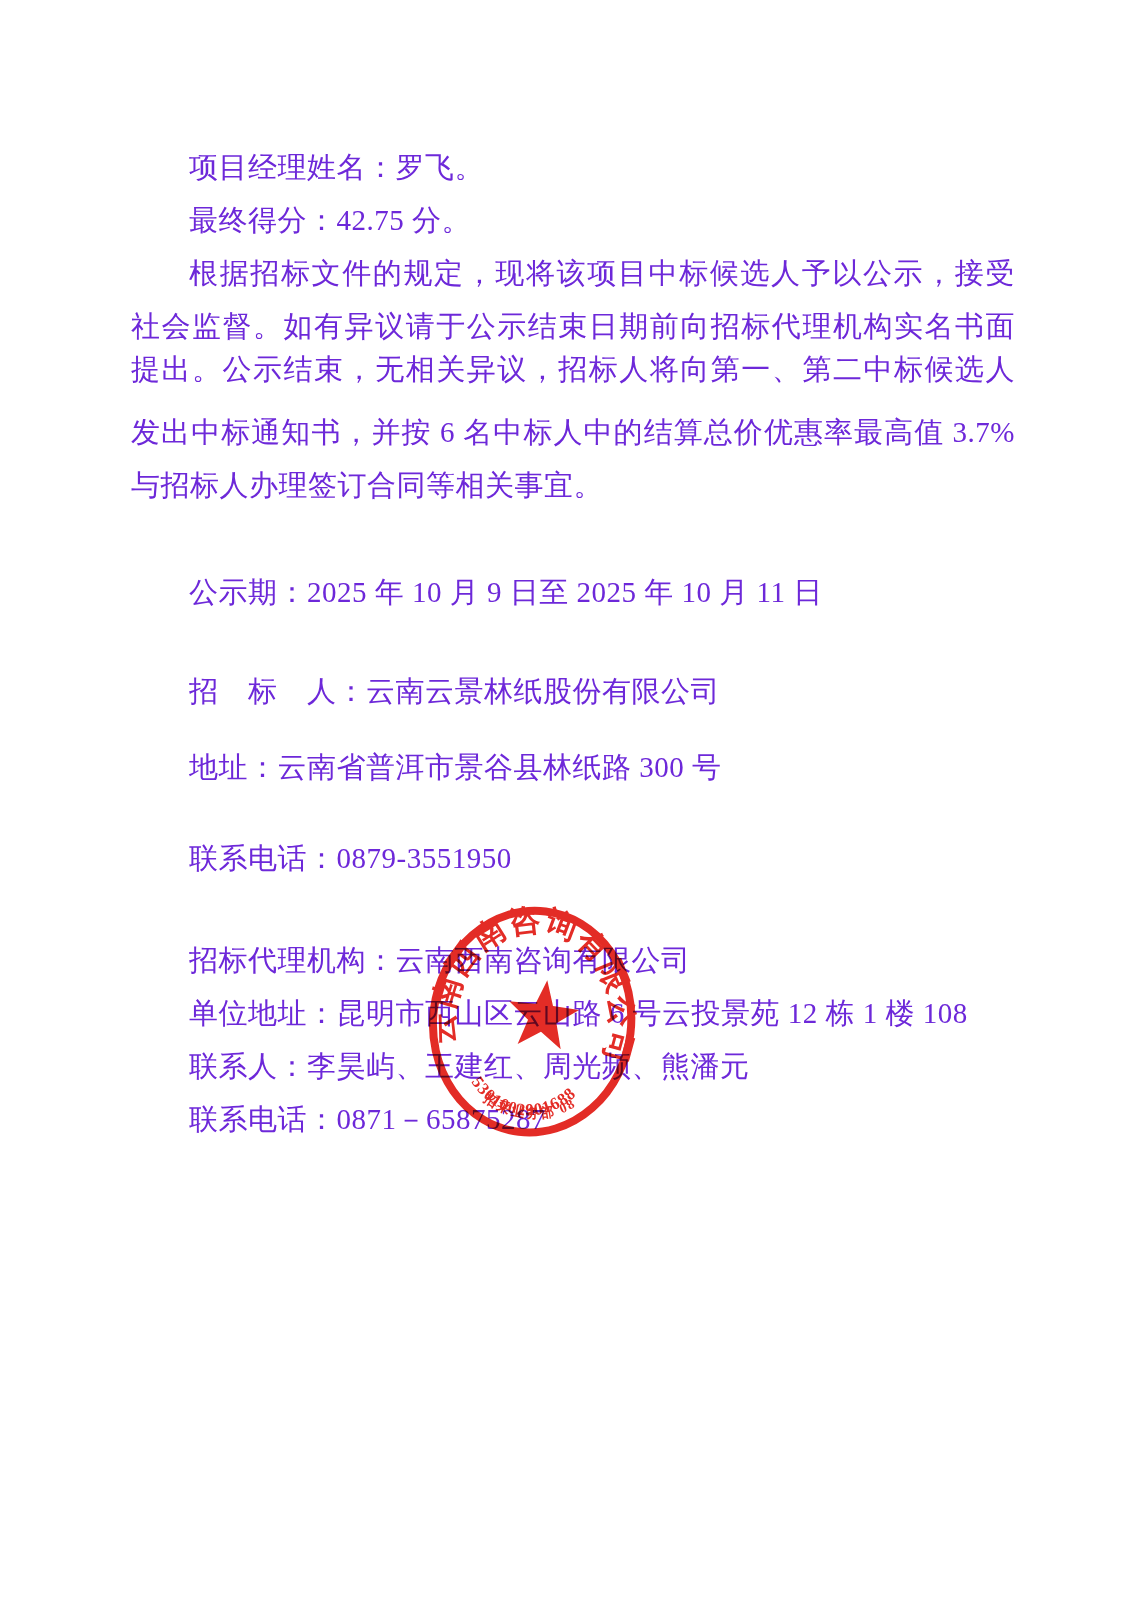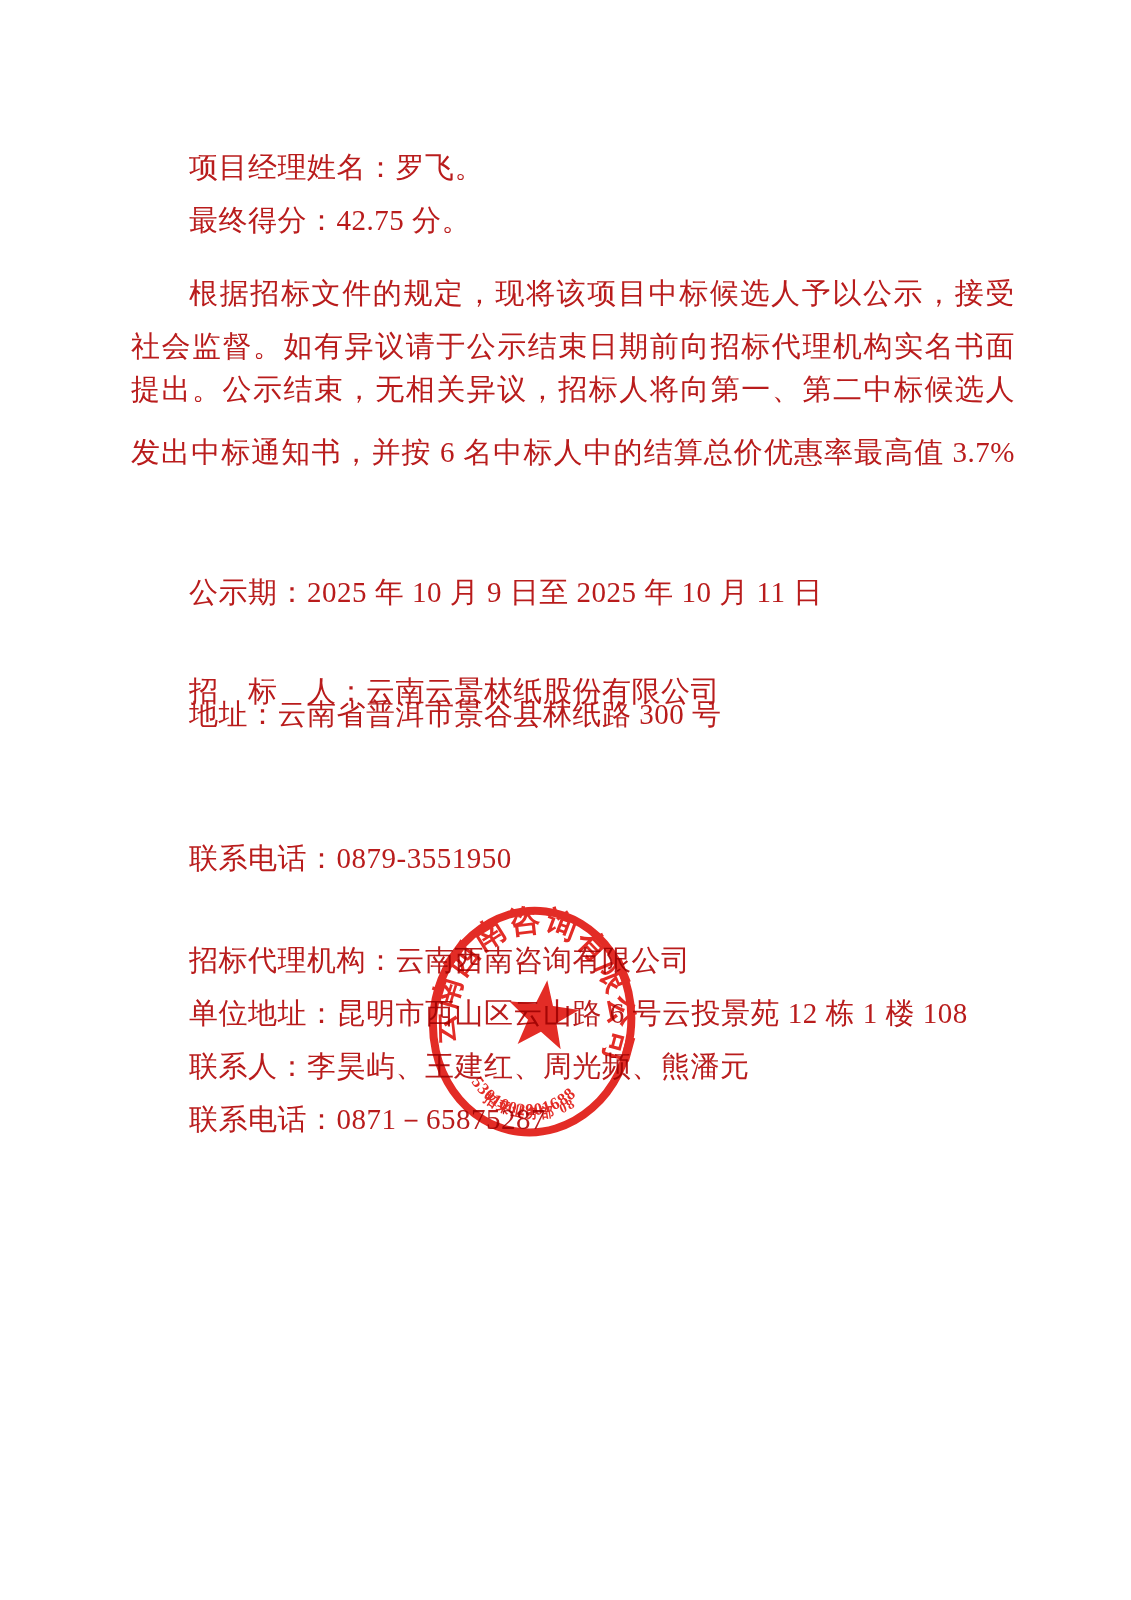--- a/index.html
+++ b/index.html
@@ -13,29 +13,28 @@
   .page {
     position:absolute; inset:0;
     background:#ffffff;
   }
   .line {
     position:absolute;
     left:131px;
     width:884px;
     font-size:29px;
     line-height:34px;
-    color:#b91c1c;
+    color:#6d28d9;
     letter-spacing:0.5px;
   }
   .indent { padding-left:58px; box-sizing:border-box; }
   .jfull {
     text-align:justify;
     text-align-last:justify;
     text-justify:inter-character;
-    margin-top:20px;
   }
   .seal {
     position:absolute;
     left:424px; top:900px;
     width:222px; height:246px;
     transform:rotate(7deg);
     transform-origin:50% 50%;
     mix-blend-mode:multiply;
     opacity:0.95;
     pointer-events:none;
@@ -51,25 +50,26 @@
 <div class="page">
 
   <div class="line indent" style="top:150px">项目经理姓名：罗飞。</div>
 
   <div class="line indent" style="top:203px">最终得分：42.75 分。</div>
 
   <div class="line indent jfull" style="top:256px">根据招标文件的规定，现将该项目中标候选人予以公示，接受</div>
   <div class="line jfull" style="top:309px">社会监督。如有异议请于公示结束日期前向招标代理机构实名书面</div>
   <div class="line jfull" style="top:352px">提出。公示结束，无相关异议，招标人将向第一、第二中标候选人</div>
   <div class="line jfull" style="top:415px">发出中标通知书，并按 6 名中标人中的结算总价优惠率最高值 3.7%</div>
+  <div class="line" style="top:468px">与招标人办理签订合同等相关事宜。</div>
 
   <div class="line indent" style="top:575px">公示期：2025 年 10 月 9 日至 2025 年 10 月 11 日</div>
 
   <div class="line indent" style="top:674px">招　标　人：云南云景林纸股份有限公司</div>
-  <div class="line indent" style="top:697px">地址：云南省普洱市景谷县林纸路 300 号</div>
+  <div class="line indent" style="top:750px">地址：云南省普洱市景谷县林纸路 300 号</div>
   <div class="line indent" style="top:841px">联系电话：0879-3551950</div>
 
   <div class="line indent" style="top:943px">招标代理机构：云南西南咨询有限公司</div>
   <div class="line indent" style="top:996px">单位地址：昆明市西山区云山路 6 号云投景苑 12 栋 1 楼 108</div>
   <div class="line indent" style="top:1049px">联系人：李昊屿、王建红、周光频、熊潘元</div>
   <div class="line indent" style="top:1102px">联系电话：0871－65875287</div>
 
   <svg class="seal" viewBox="0 0 222 246">
 
     <ellipse cx="108" cy="122" rx="99" ry="111" fill="none" stroke="#e2201a" stroke-width="8"></ellipse>

